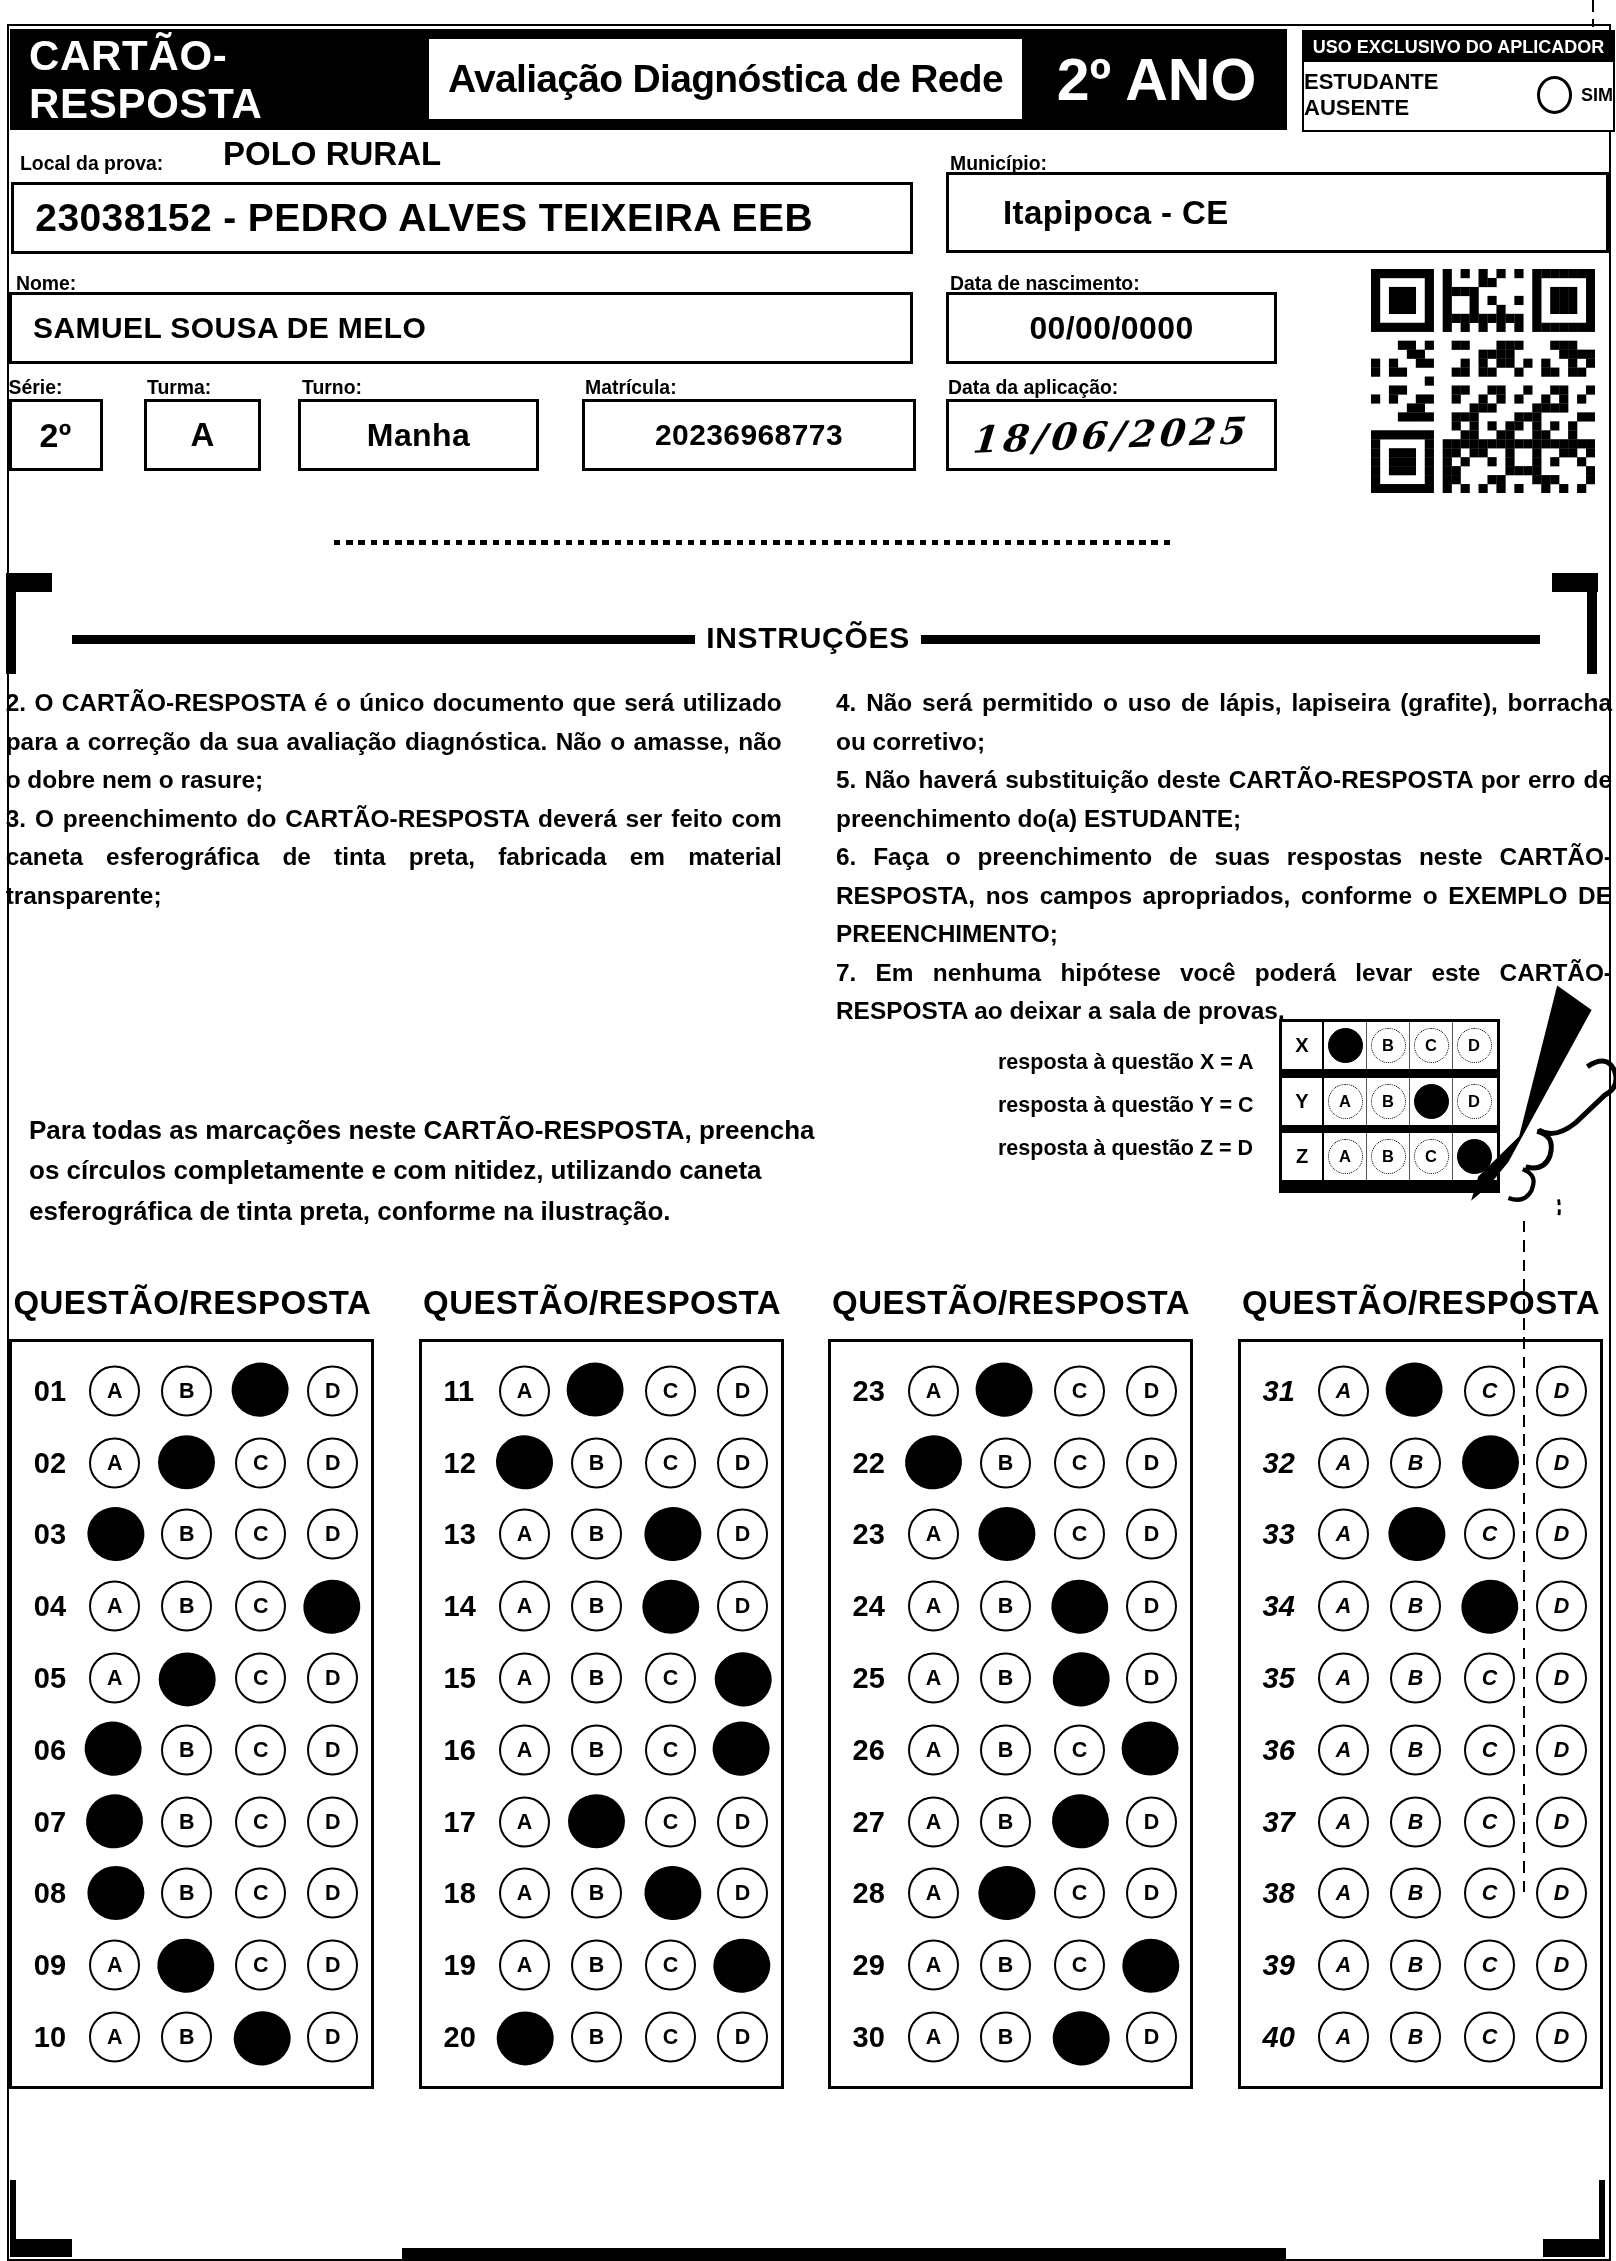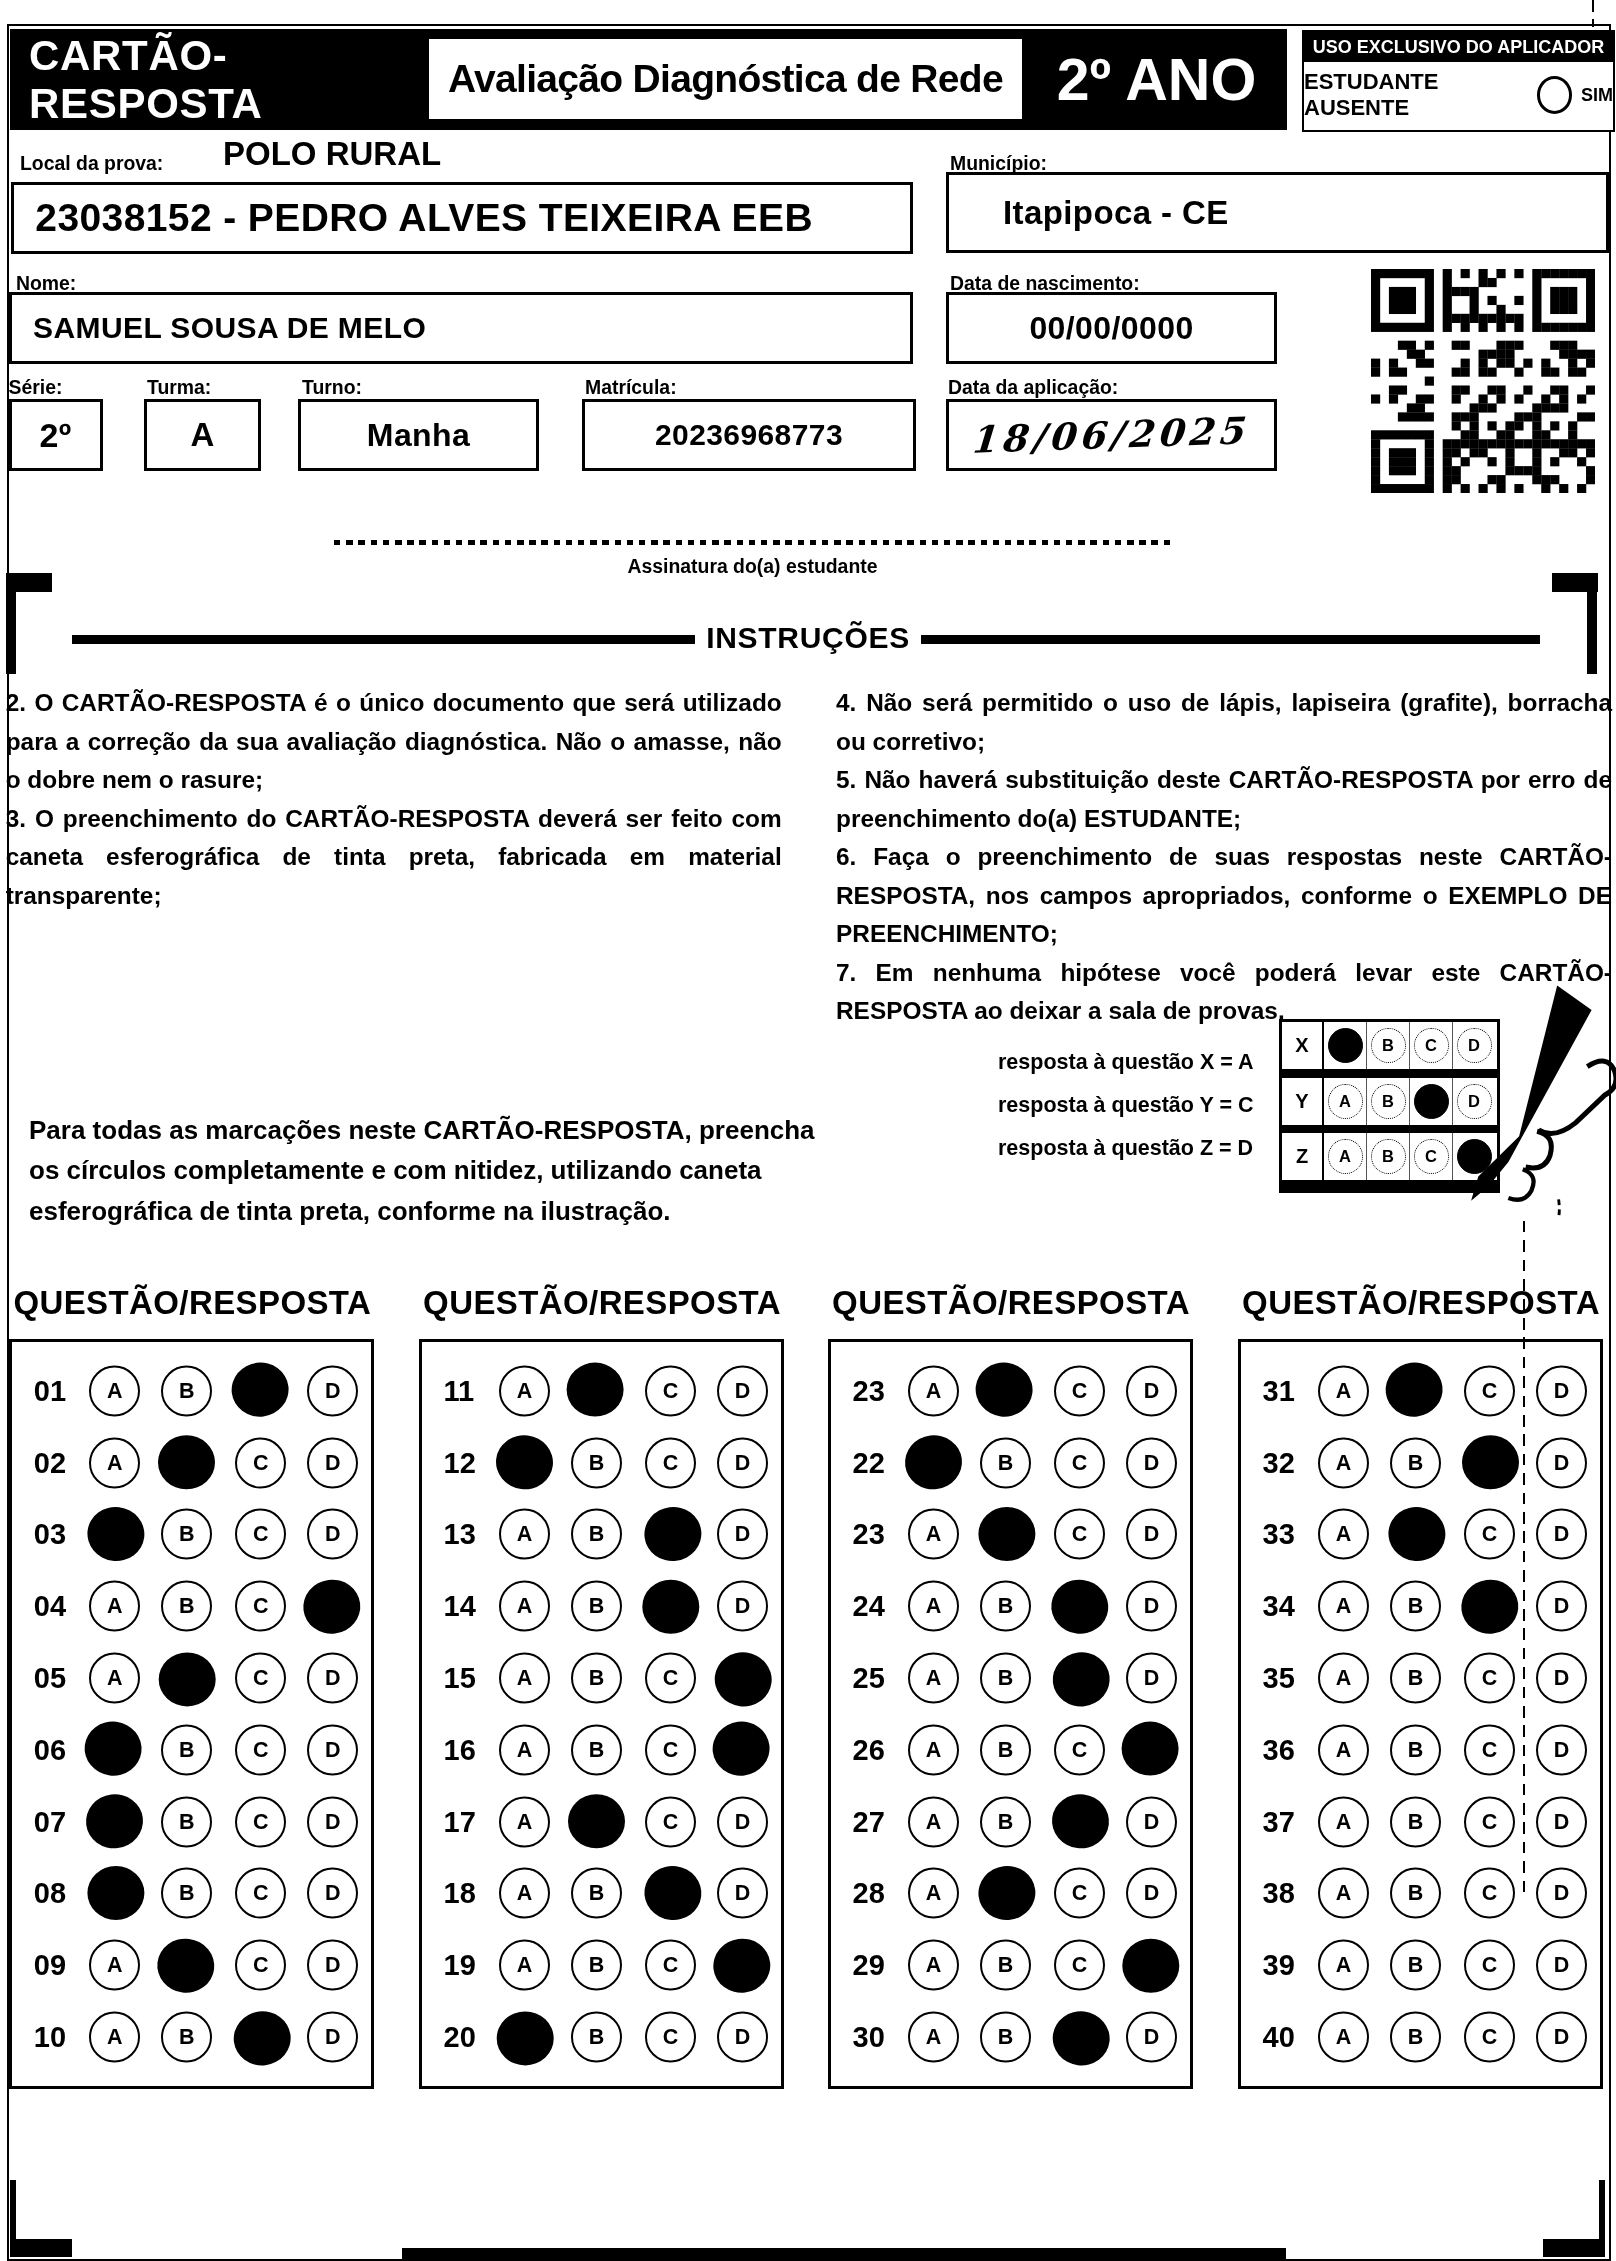--- a/index.html
+++ b/index.html
@@ -419,21 +419,20 @@
     <span class="fval" style="font-size:32px">Manha</span>
   </div>
   <div class="abs fbox" style="left:582px;top:399px;width:328px;height:66px;justify-content:center">
     <span class="fval" style="font-size:30px">20236968773</span>
   </div>
   <div class="abs fbox" style="left:946px;top:399px;width:325px;height:66px;justify-content:center">
     <span class="handwrite">18/06/2025</span>
   </div>
 
   <div id="dotline" class="abs"></div>
-  <div id="sig-label" class="abs">Assinatura do(a) estudante</div>
 
   <div class="abs regmark" style="left:5.7px;top:573px;width:46px;height:18.7px"></div>
   <div class="abs regmark" style="left:5.7px;top:573px;width:10px;height:101px"></div>
   <div class="abs regmark" style="left:1552px;top:573px;width:46px;height:18.7px"></div>
   <div class="abs regmark" style="left:1587px;top:573px;width:10px;height:101px"></div>
 
   <div class="abs rule" style="left:72px;top:635px;width:623px"></div>
   <div id="instr-title" class="abs">INSTRUÇÕES</div>
   <div class="abs rule" style="left:921px;top:635px;width:619px"></div>
 
@@ -727,21 +726,21 @@
         </div>
         <div class="q-row">
           <span class="q-num">30</span>
           <div class="bubble" style="left: 77px; transform: translateY(-50%);">A</div>
           <div class="bubble" style="left: 149px; transform: translateY(-50%);">B</div>
           <div class="bubble filled" style="left: 221px; transform: translateY(-50%) translate(0.7px, 1.4px) rotate(7deg);">C</div>
           <div class="bubble" style="left: 295px; transform: translateY(-50%);">D</div>
         </div>
       </div>
       <div class="q-header" style="left: 1238px;">QUESTÃO/RESPOSTA</div>
-      <div class="q-box" style="left: 1238px;">
+      <div class="q-box" style="left: 1238px; font-style: italic;">
         <div class="q-row">
           <span class="q-num">31</span>
           <div class="bubble" style="left: 77px; transform: translateY(-50%);">A</div>
           <div class="bubble filled" style="left: 146px; transform: translateY(-50%) translate(-1.4px, -1.4px) rotate(-7deg);">B</div>
           <div class="bubble" style="left: 223px; transform: translateY(-50%);">C</div>
           <div class="bubble" style="left: 295px; transform: translateY(-50%);">D</div>
         </div>
         <div class="q-row">
           <span class="q-num">32</span>
           <div class="bubble" style="left: 77px; transform: translateY(-50%);">A</div>

